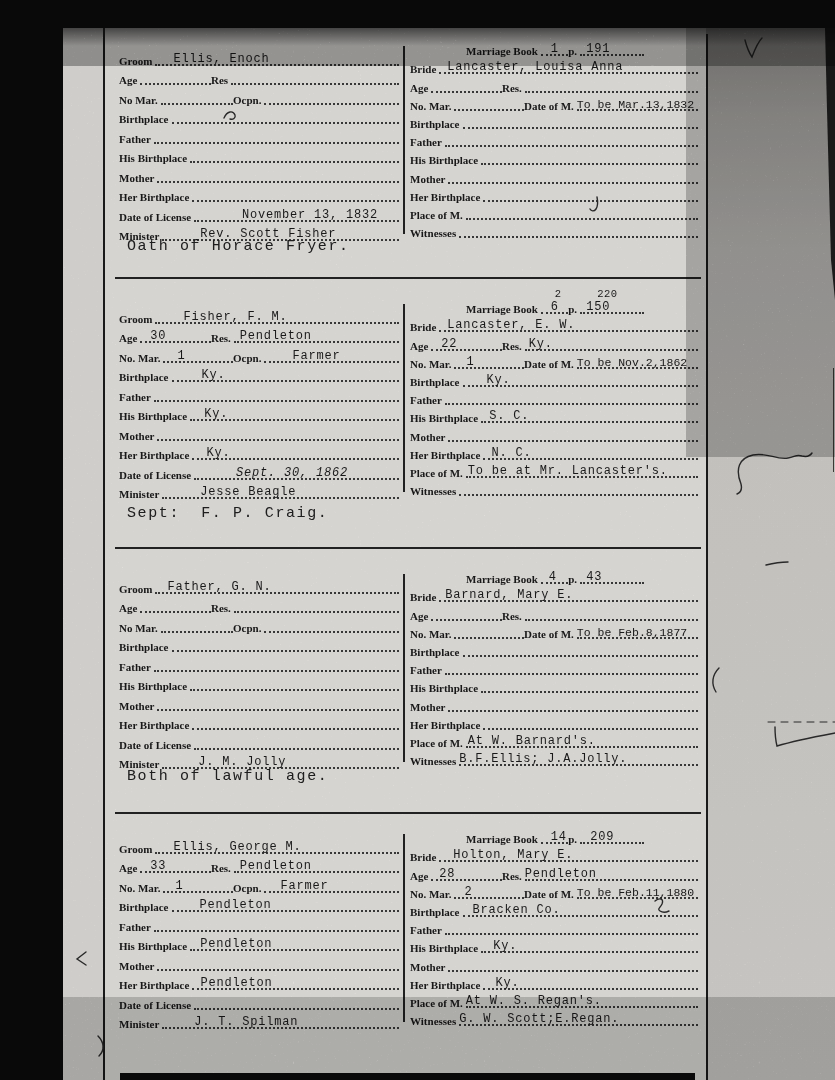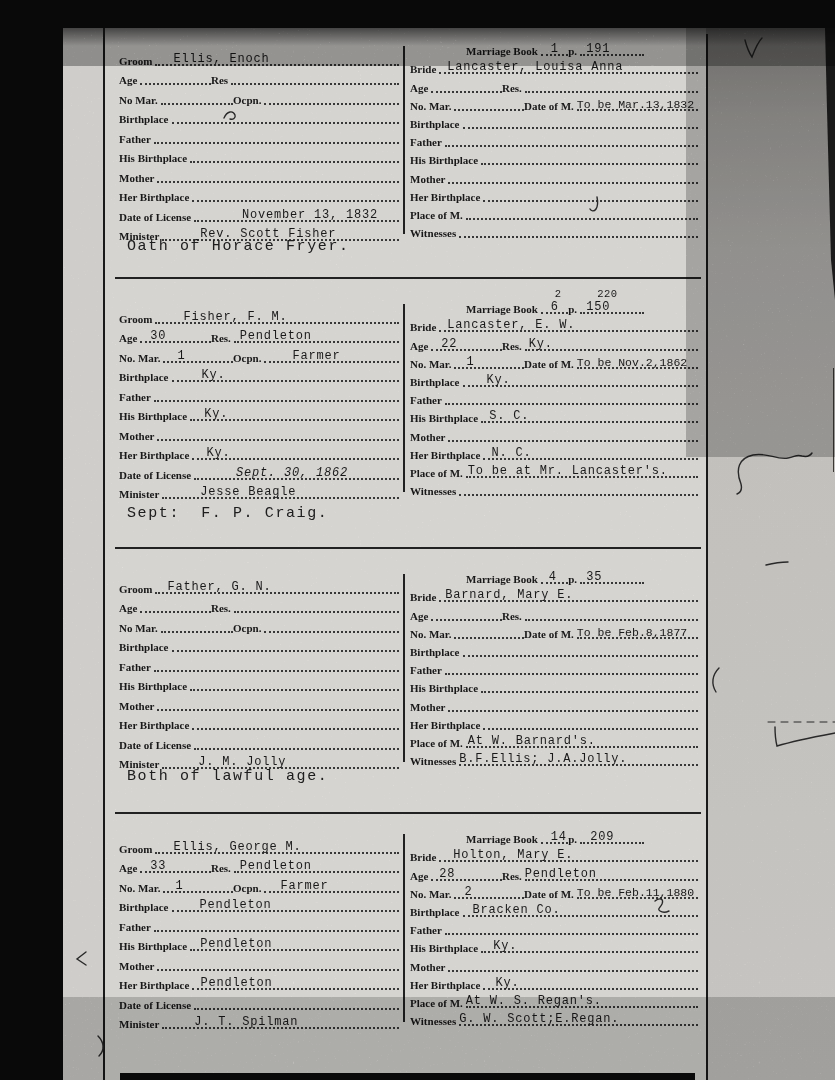--- a/index.html
+++ b/index.html
@@ -591,21 +591,21 @@
           <div class="form-row book">
             <span class="field">
               <span class="lbl">Marriage Book</span>
               <span class="leader">
                 <span class="val" style="padding-left: 8px;">4</span>
               </span>
             </span>
             <span class="field">
               <span class="lbl">p.</span>
               <span class="leader">
-                <span class="val" style="padding-left: 6px;">35</span>
+                <span class="val" style="padding-left: 6px;">43</span>
               </span>
             </span>
           </div>
           <div class="form-row">
             <span class="field" style="flex: 1 1 0px;">
               <span class="lbl">Bride</span>
               <span class="leader">
                 <span class="val" style="padding-left: 6px;">Barnard, Mary E.</span>
               </span>
             </span>

